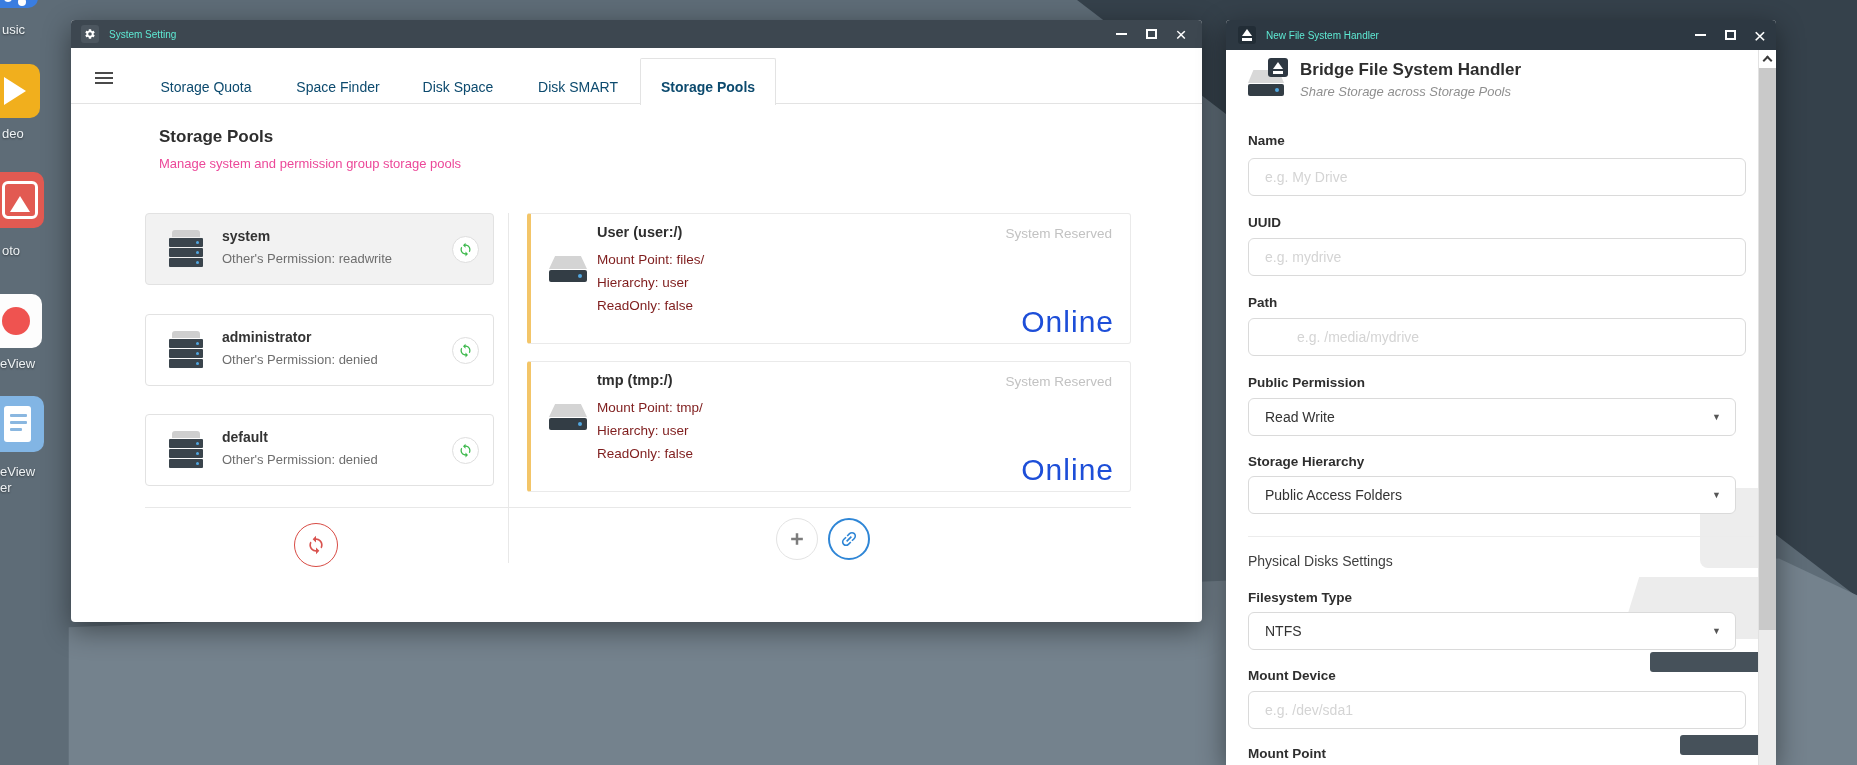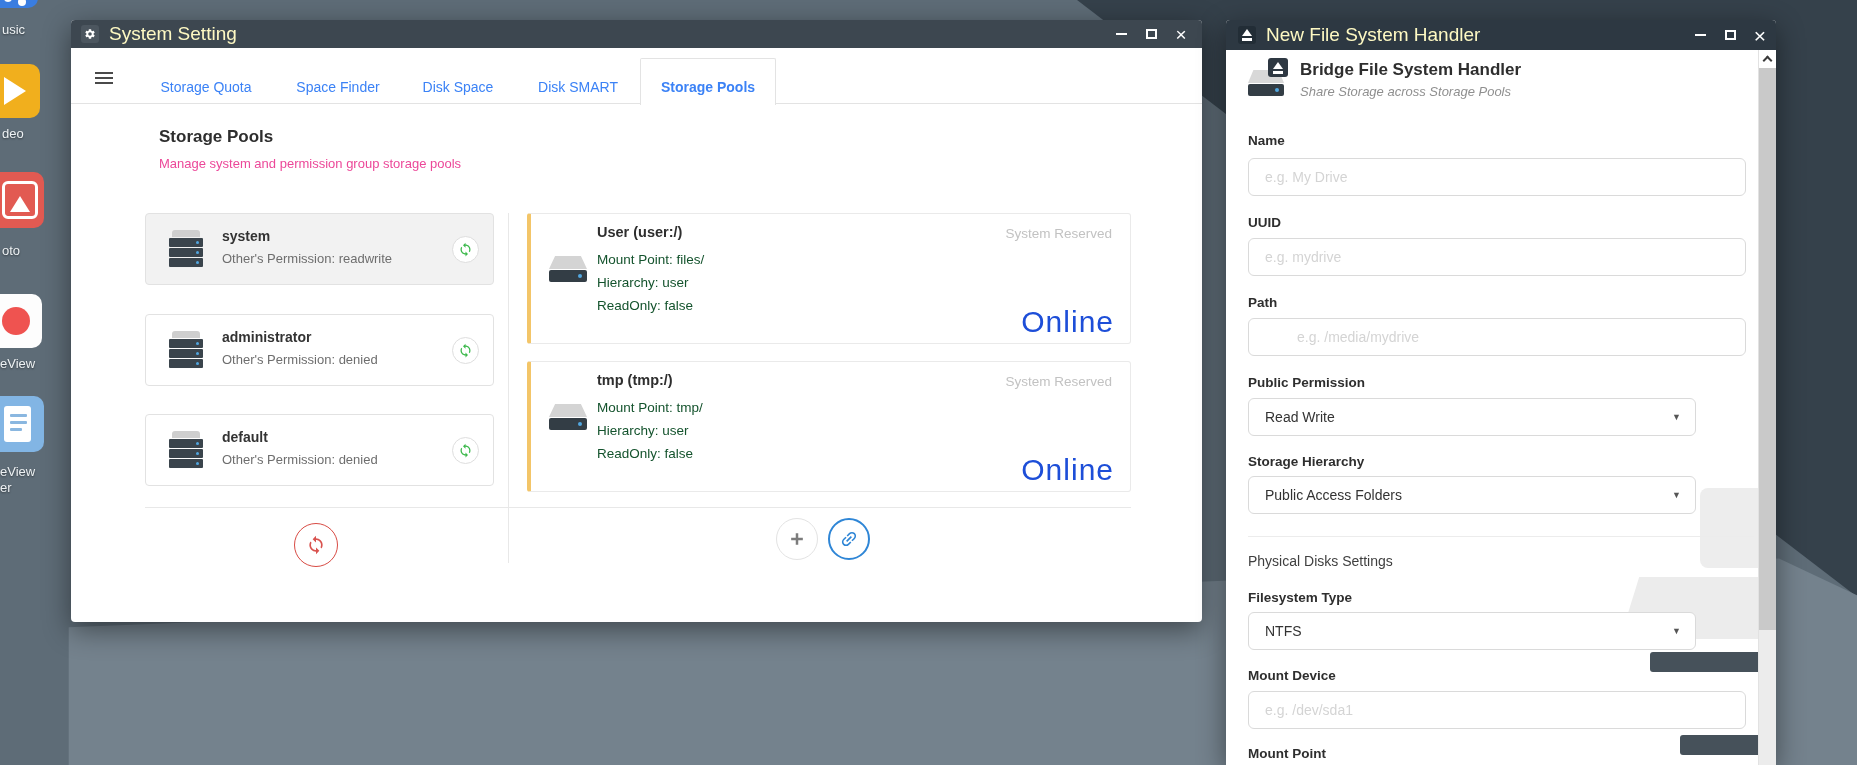--- a/index.html
+++ b/index.html
@@ -26,35 +26,35 @@
     border-bottom:16px solid #fff; border-left:10px solid transparent; border-right:10px solid transparent; }
   .ic-rec { left:-12px; top:294px; width:54px; height:54px; background:#fdfdfd; }
   .ic-rec .cir { position:absolute; left:14px; top:13px; width:28px; height:28px; border-radius:50%; background:#ef5350; }
   .ic-view { left:-12px; top:396px; width:56px; height:56px; background:#82b5e4; }
   .ic-view .doc { position:absolute; left:16px; top:10px; width:27px; height:36px; background:#fff; border-radius:3px; }
   .ic-view .ln { position:absolute; left:4px; height:3px; background:#8ab7e0; border-radius:1px; }
 
   
   .win { position:absolute; background:#fff; border-radius:4px; box-shadow:0 8px 28px rgba(0,0,0,.45); }
   .tbar { position:absolute; left:0; top:0; right:0; display:flex; align-items:center; border-radius:4px 4px 0 0; }
-  .tbar-title { color:#fef9c3; font-size:19px; margin-left:10px; }
+  .tbar-title { color:#5eead4; font-size:10px; margin-left:10px; }
   .tctrls { position:absolute; top:0; bottom:0; display:flex; align-items:center; }
   .tctl { width:30px; height:100%; display:flex; align-items:center; justify-content:center; cursor:pointer; }
   .glyph-min { width:11px; height:2px; background:#fff; }
   .glyph-max { width:11px; height:10px; border:2px solid #fff; }
   .glyph-close { color:#fff; font-size:19px; line-height:1; }
 
   
   .w1 { left:71px; top:20px; width:1131px; height:602px; }
   .w1 .tbar { height:28px; background:#3d4750; }
   .w1-gear { width:18px; height:18px; margin-left:10px; background:#4c565f; border-radius:3px; display:flex; align-items:center; justify-content:center; }
   .tabbar { position:absolute; left:0; top:28px; width:100%; height:56px; background:#fff; border-bottom:1px solid #e3e3e3; border-radius:0; }
   .hamb { position:absolute; left:24px; top:24px; width:18px; height:12px; cursor:pointer; }
   .hamb i { display:block; height:2px; background:#4a4a4a; margin-bottom:3px; }
-  .tab { position:absolute; top:31px; transform:translateX(-50%); font-size:14px; color:#3b82f6; cursor:pointer; white-space:nowrap; }
+  .tab { position:absolute; top:31px; transform:translateX(-50%); font-size:14px; color:#0c4a6e; cursor:pointer; white-space:nowrap; }
   .tab-active-box { position:absolute; top:10px; height:47px; width:136px; background:#fff;
     border:1px solid #e3e3e3; border-bottom:none; border-radius:2px 2px 0 0; }
   .tab-active { font-weight:bold; }
 
   .h1 { position:absolute; left:88px; top:107px; font-size:17px; font-weight:bold; color:#2e2e2e; }
   .sub1 { position:absolute; left:88px; top:136px; font-size:13px; color:#ec4899; }
 
   .pool { position:absolute; left:74px; width:349px; height:72px; border:1px solid #e2e2e2; border-radius:4px; background:#fff; cursor:pointer; }
   .pool.sel { background:#f2f2f2; }
   .srv { position:absolute; left:22px; top:16px; width:36px; height:38px; }
@@ -75,21 +75,21 @@
 
   .mount { position:absolute; left:456px; width:604px; height:131px; background:#fff;
     border:1px solid #eaeaea; border-left:4px solid #f3c568; border-radius:3px; }
   .disk { position:absolute; left:18px; top:42px; width:38px; height:28px; }
   .disk .lid { position:absolute; left:0; top:0; width:38px; height:13px; background:#d4d4d4;
     clip-path:polygon(16% 0, 84% 0, 100% 100%, 0 100%); }
   .disk .slab { position:absolute; left:0; top:14px; width:38px; height:12px; background:#333d45; border-radius:2px; }
   .disk .slab:after { content:""; position:absolute; right:5px; top:4px; width:4px; height:4px; border-radius:50%; background:#52a7e0; }
   .mount-title { position:absolute; left:66px; top:10px; font-size:14.5px; font-weight:bold; color:#2e2e2e; }
   .mount-badge { position:absolute; right:18px; top:12px; font-size:13.5px; color:#c2c2c2; }
-  .mount-line { position:absolute; left:66px; font-size:13.5px; color:#14532d; }
+  .mount-line { position:absolute; left:66px; font-size:13.5px; color:#7f1d1d; }
   .mount-status { position:absolute; right:16px; bottom:4px; font-size:30px; font-weight:300; color:#1d4ed8; letter-spacing:1px; }
 
   
   .w2 { left:1226px; top:20px; width:550px; height:745px; border-radius:4px 4px 0 0; }
   .w2 .tbar { height:30px; background:#2d3842; }
   .w2-icon { width:18px; height:18px; margin-left:12px; background:#222d36; border-radius:3px; position:relative; }
   .ej-tri { position:absolute; left:4px; top:3px; width:0; height:0; border-bottom:7px solid #fff; border-left:5px solid transparent; border-right:5px solid transparent; }
   .ej-bar { position:absolute; left:4px; top:12px; width:10px; height:3px; background:#fff; }
   .w2-body { position:absolute; left:0; top:30px; width:550px; height:715px; background:#fff; overflow:hidden; }
 
@@ -109,21 +109,21 @@
   .bfsh-icon .badge { position:absolute; right:6px; top:0; width:20px; height:19px; background:#2e3842; border-radius:3px; }
   .bfsh-icon .badge .ej-tri { left:5px; top:4px; }
   .bfsh-icon .badge .ej-bar { left:5px; top:13px; }
   .bfsh-title { position:absolute; left:74px; top:10px; font-size:17px; font-weight:bold; color:#2e2e2e; }
   .bfsh-sub { position:absolute; left:74px; top:34px; font-size:13px; color:#8f8f8f;font-style:italic; }
 
   .flabel { position:absolute; left:22px; font-size:13.5px; font-weight:bold; color:#2e2e2e; }
   .finput { position:absolute; left:22px; width:498px; height:38px; border:1px solid #dadada; border-radius:6px;
     background:#fff; font-size:14px; color:#333; padding:0 16px; outline:none; }
   .finput::placeholder { color:#d4d4d4; }
-  .fselect { position:absolute; left:22px; width:448px; height:38px; border:1px solid #dadada; border-radius:6px;
+  .fselect { position:absolute; left:22px; width:488px; height:38px; border:1px solid #dadada; border-radius:6px;
     background:#fff; display:flex; align-items:center; padding:0 16px; font-size:14px; color:#333; cursor:pointer; }
   .caret { position:absolute; right:14px; font-size:9px; color:#555; }
   .fdivider { position:absolute; left:22px; top:486px; width:506px; height:1px; background:#ececec; }
   .fsection { position:absolute; left:22px; top:503px; font-size:14px; color:#3f3f3f; }
 
   .sbar { position:absolute; right:0; top:0; width:18px; height:715px; background:#ececec; z-index:2; border-left:1px solid #e2e2e2; }
   .sbar-up { position:absolute; top:0; left:0; width:18px; height:18px; background:#fff; cursor:pointer; }
   .sbar-up i { position:absolute; left:5px; top:7px; width:7px; height:7px; border-left:2px solid #3a3a3a; border-top:2px solid #3a3a3a; transform:rotate(45deg); }
   .sbar-thumb { position:absolute; top:18px; left:0; width:18px; height:562px; background:#c9c9c9; cursor:pointer; }
 </style>

